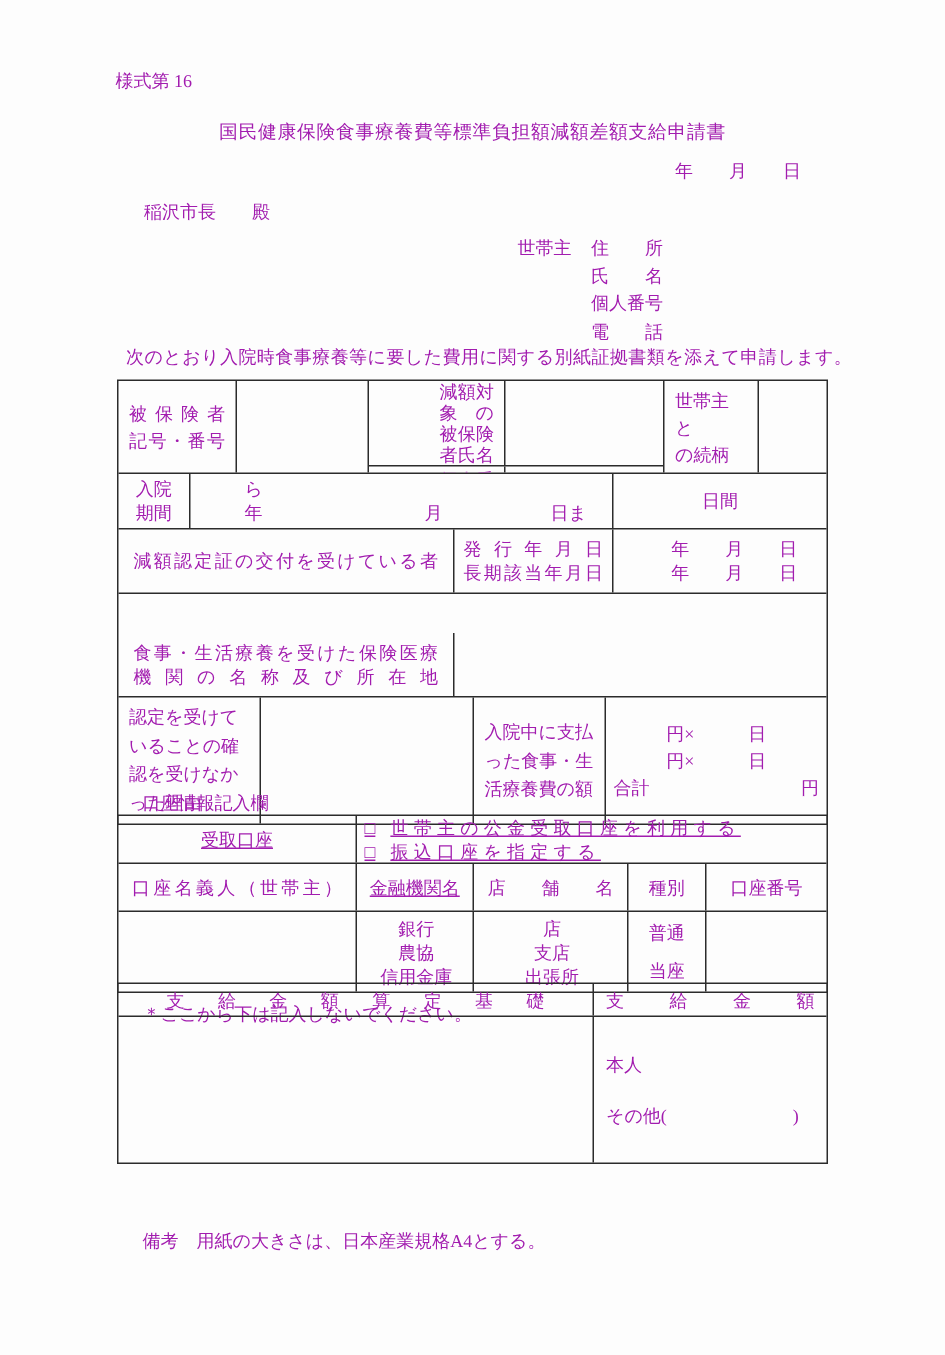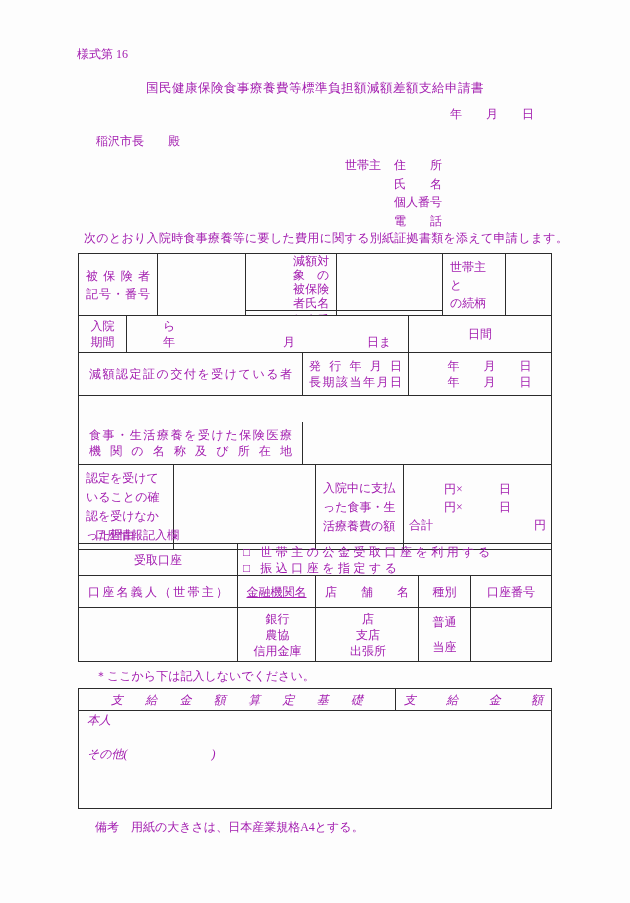--- a/index.html
+++ b/index.html
@@ -156,21 +156,21 @@
           <span>円</span>
         </span>
       </div>
     </div>
   </div>
 
   <div class="abs sec-label" style="top:527px;">口座情報記入欄</div>
 
   <div class="abs tbl" style="top:543px;">
 
-    <div class="trow" style="height:32px;">
+    <div class="trow" style="height:32px;text-decoration:underline;">
       <div class="cell ctr" style="width:159px;">
         <span class="line ctr">受取口座</span>
       </div>
       <div class="cell last" style="width:313px;padding-left:5px;">
         <span class="opt-line">
           <span class="cb">□</span>
           <span class="opt-text">世帯主の公金受取口座を利用する</span>
         </span>
         <span class="opt-line">
           <span class="cb">□</span>
@@ -212,30 +212,30 @@
       <div class="cell ctr" style="width:52px;justify-content:space-between;padding:5px 7px;">
         <span class="line ctr">普通</span>
         <span class="line ctr">当座</span>
       </div>
       <div class="cell last" style="width:80px;"></div>
     </div>
   </div>
 
   <div class="abs sec-label" style="top:668px;">＊ここから下は記入しないでください。</div>
 
-  <div class="abs tbl" style="top:688px;font-style:italic;">
+  <div class="abs tbl" style="top:655px;">
     <div class="trow" style="height:22px;">
       <div class="cell" style="width:317px;padding:0 32px;">
         <span class="line just">支給金額算定基礎</span>
       </div>
       <div class="cell last" style="width:155px;padding:0 8px;">
         <span class="line just">支給金額</span>
       </div>
     </div>
-    <div class="trow last" style="height:97px;flex-direction:column;">
+    <div class="trow last" style="height:97px;">
       <div class="cell" style="width:317px;"></div>
       <div class="cell last pay-body" style="width:155px;">
         <span class="line">本人</span>
         <span class="line">その他(　　　　　　　)</span>
       </div>
     </div>
   </div>
 
   <div class="abs sec-label" style="top:819px;">備考　用紙の大きさは、日本産業規格A4とする。</div>
 

